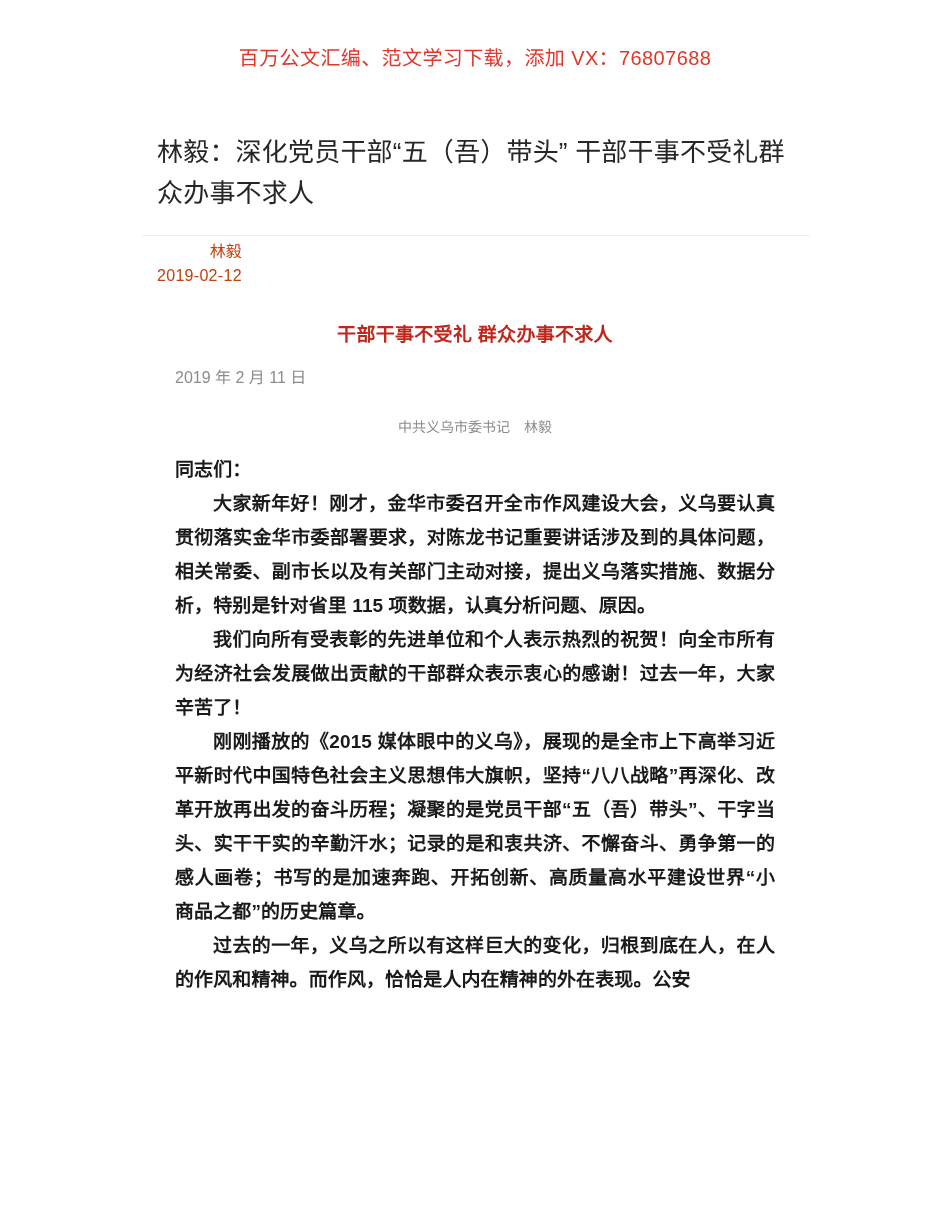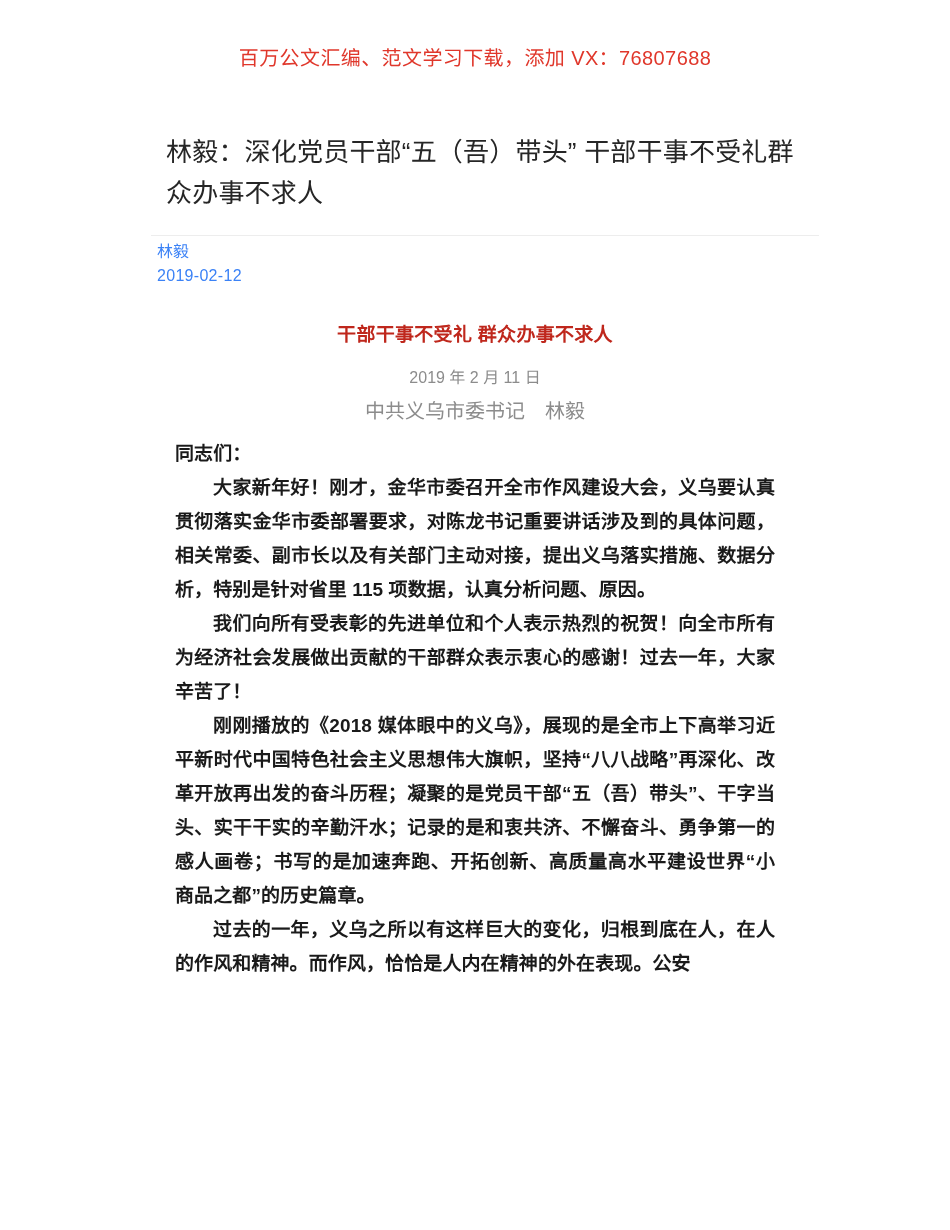--- a/index.html
+++ b/index.html
@@ -38,21 +38,21 @@
     font-size: 20px;
     line-height: 28px;
     letter-spacing: 0.4px;
     white-space: nowrap;
   }
 
   
   .article-header {
     position: absolute;
     top: 132px;
-    left: 151px;
+    left: 142px;
     width: 668px;
   }
   .article-title {
     margin: 0;
     padding: 0 0 0 15px;
     font-size: 26px;
     line-height: 41px;
     font-weight: 400;
     color: #262626;
     letter-spacing: 0.2px;
@@ -61,23 +61,24 @@
     margin-top: 21px;
     width: 668px;
     height: 1px;
     background: #ededed;
   }
 
   .meta-block {
     position: absolute;
     top: 240px;
     left: 157px;
-    color: #3b82f6;
+    color: #c2410c;
     font-size: 16px;
     line-height: 24px;
+    text-align: right;
   }
   .meta-author { display: block; }
   .meta-date { display: block; letter-spacing: 0.3px; }
 
   
   .doc-body {
     position: absolute;
     top: 318px;
     left: 175px;
     width: 600px;
@@ -88,30 +89,30 @@
     color: #bf271c;
     font-weight: bold;
     font-size: 19px;
     line-height: 33px;
     letter-spacing: 0.3px;
   }
   .doc-heading span { display: block; }
 
   .doc-date {
     margin-top: 15px;
-    text-align: center;
+    text-align: left;
     color: #8c8c8c;
     font-size: 16px;
     line-height: 24px;
   }
   .doc-byline {
-    margin-top: 9px;
+    margin-top: 25px;
     text-align: center;
     color: #8c8c8c;
-    font-size: 20px;
+    font-size: 14px;
     line-height: 24px;
     white-space: pre;
   }
 
   .doc-text {
     margin-top: 14px;
     font-weight: bold;
   }
   .doc-para {
     margin: 0;
@@ -150,18 +151,18 @@
     </div>
 
     <div class="doc-date">2019 年 2 月 11 日</div>
 
     <div class="doc-byline">中共义乌市委书记　林毅</div>
 
     <div class="doc-text">
       <p class="doc-para">同志们：</p>
       <p class="doc-para indent">大家新年好！刚才，金华市委召开全市作风建设大会，义乌要认真贯彻落实金华市委部署要求，对陈龙书记重要讲话涉及到的具体问题，相关常委、副市长以及有关部门主动对接，提出义乌落实措施、数据分析，特别是针对省里 115 项数据，认真分析问题、原因。</p>
       <p class="doc-para indent">我们向所有受表彰的先进单位和个人表示热烈的祝贺！向全市所有为经济社会发展做出贡献的干部群众表示衷心的感谢！过去一年，大家辛苦了！</p>
-      <p class="doc-para indent">刚刚播放的《2018 媒体眼中的义乌》，展现的是全市上下高举习近平新时代中国特色社会主义思想伟大旗帜，坚持“八八战略”再深化、改革开放再出发的奋斗历程；凝聚的是党员干部“五（吾）带头”、干字当头、实干干实的辛勤汗水；记录的是和衷共济、不懈奋斗、勇争第一的感人画卷；书写的是加速奔跑、开拓创新、高质量高水平建设世界“小商品之都”的历史篇章。</p>
+      <p class="doc-para indent">刚刚播放的《2015 媒体眼中的义乌》，展现的是全市上下高举习近平新时代中国特色社会主义思想伟大旗帜，坚持“八八战略”再深化、改革开放再出发的奋斗历程；凝聚的是党员干部“五（吾）带头”、干字当头、实干干实的辛勤汗水；记录的是和衷共济、不懈奋斗、勇争第一的感人画卷；书写的是加速奔跑、开拓创新、高质量高水平建设世界“小商品之都”的历史篇章。</p>
       <p class="doc-para indent">过去的一年，义乌之所以有这样巨大的变化，归根到底在人，在人的作风和精神。而作风，恰恰是人内在精神的外在表现。公安</p>
     </div>
 
   </div>
 </div>
 
 </body></html>

